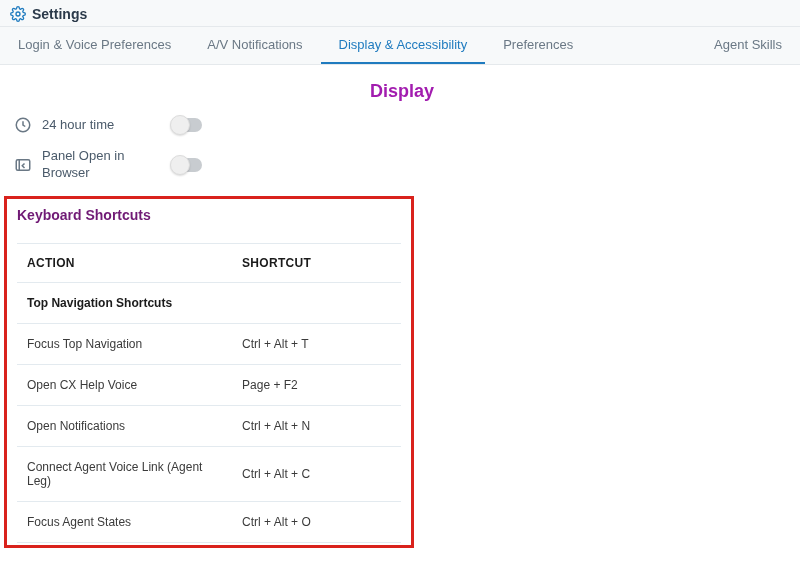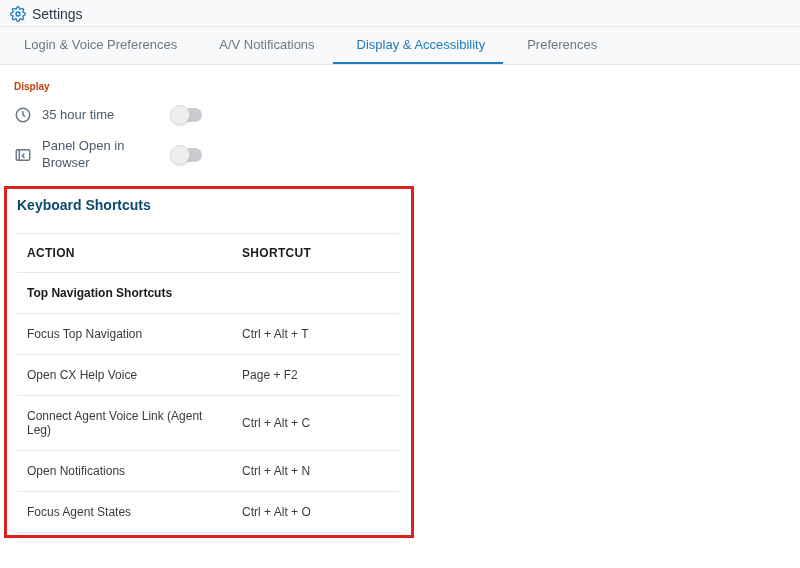--- a/index.html
+++ b/index.html
@@ -20,49 +20,50 @@
       border-bottom: 1px solid #e5e9ec;
     }
     .gear-icon {
       width: 16px; height: 16px;
       margin-right: 6px;
       color: #1f7bbf;
       flex-shrink: 0;
     }
     .header-title {
       font-size: 14px;
-      font-weight: 400;
+      font-weight: 700;
       color: #2b3a4a;
     }
     .tabs {
       display: flex;
       background: #f7f9fa;
       border-bottom: 1px solid #e5e9ec;
     }
     .tab {
-      padding: 10px 18px 10px 24px;
+      padding: 10px 18px 10px 18px;
       font-size: 13px;
       color: #6a7885;
       cursor: pointer;
       border-bottom: 2px solid transparent;
     }
     .tab.active {
       color: #1f7bbf;
       border-bottom-color: #1f7bbf;
       font-weight: 500;
     }
     .tab-spacer { flex: 1; }
     .content {
       padding: 16px 10px 10px 14px;
     }
     .section-title {
-      font-size: 10px;
-      font-weight: 700;
-      color: #c2410c;
+      font-size: 18px;
+      font-weight: 700;
+      color: #a21caf;
       margin-bottom: 14px;
+      text-align: center;
     }
     .row {
       display: flex;
       align-items: center;
       margin-bottom: 14px;
     }
     .row-icon {
       width: 18px; height: 18px;
       color: #6a7885;
       margin-right: 10px;
@@ -92,21 +93,21 @@
     }
     .highlight-box {
       border: 3px solid #d9221c;
       padding: 8px 10px 2px 10px;
       margin-left: -10px;
       width: 410px;
     }
     .kb-title {
       font-size: 14px;
       font-weight: 700;
-      color: #0c4a6e;
+      color: #701a75;
       margin-bottom: 20px;
     }
     table.shortcuts {
       width: 100%;
       border-collapse: collapse;
       font-size: 12px;
     }
     table.shortcuts th {
       text-align: left;
       font-weight: 700;
@@ -140,31 +141,32 @@
   </svg>
   <span class="header-title">Settings</span>
 </div>
 
 <div class="tabs">
   <div class="tab">Login &amp; Voice Preferences</div>
   <div class="tab">A/V Notifications</div>
   <div class="tab active">Display &amp; Accessibility</div>
   <div class="tab">Preferences</div>
   <div class="tab-spacer"></div>
+  <div class="tab">Agent Skills</div>
 </div>
 
 <div class="content">
   <div class="section-title">Display</div>
 
   <div class="row">
     <svg class="row-icon" viewBox="0 0 24 24" fill="none" stroke="currentColor" stroke-width="2">
       <circle cx="12" cy="12" r="9"></circle>
       <path d="M12 7v5l3 2"></path>
     </svg>
-    <div class="row-label">35 hour time</div>
+    <div class="row-label">24 hour time</div>
     <div class="toggle">
       <div class="toggle-knob"></div>
     </div>
   </div>
 
   <div class="row">
     <svg class="row-icon" viewBox="0 0 24 24" fill="none" stroke="currentColor" stroke-width="2">
       <rect x="3" y="5" width="18" height="14" rx="2"></rect>
       <path d="M7 5v14"></path>
       <path d="M14 10l-3 3 3 3"></path>
@@ -191,26 +193,26 @@
         </tr>
         <tr>
           <td>Focus Top Navigation</td>
           <td>Ctrl + Alt + T</td>
         </tr>
         <tr>
           <td>Open CX Help Voice</td>
           <td>Page + F2</td>
         </tr>
         <tr>
+          <td>Open Notifications</td>
+          <td>Ctrl + Alt + N</td>
+        </tr>
+        <tr>
           <td>Connect Agent Voice Link (Agent Leg)</td>
           <td>Ctrl + Alt + C</td>
-        </tr>
-        <tr>
-          <td>Open Notifications</td>
-          <td>Ctrl + Alt + N</td>
         </tr>
         <tr>
           <td>Focus Agent States</td>
           <td>Ctrl + Alt + O</td>
         </tr>
       </tbody>
     </table>
   </div>
 </div>
 

